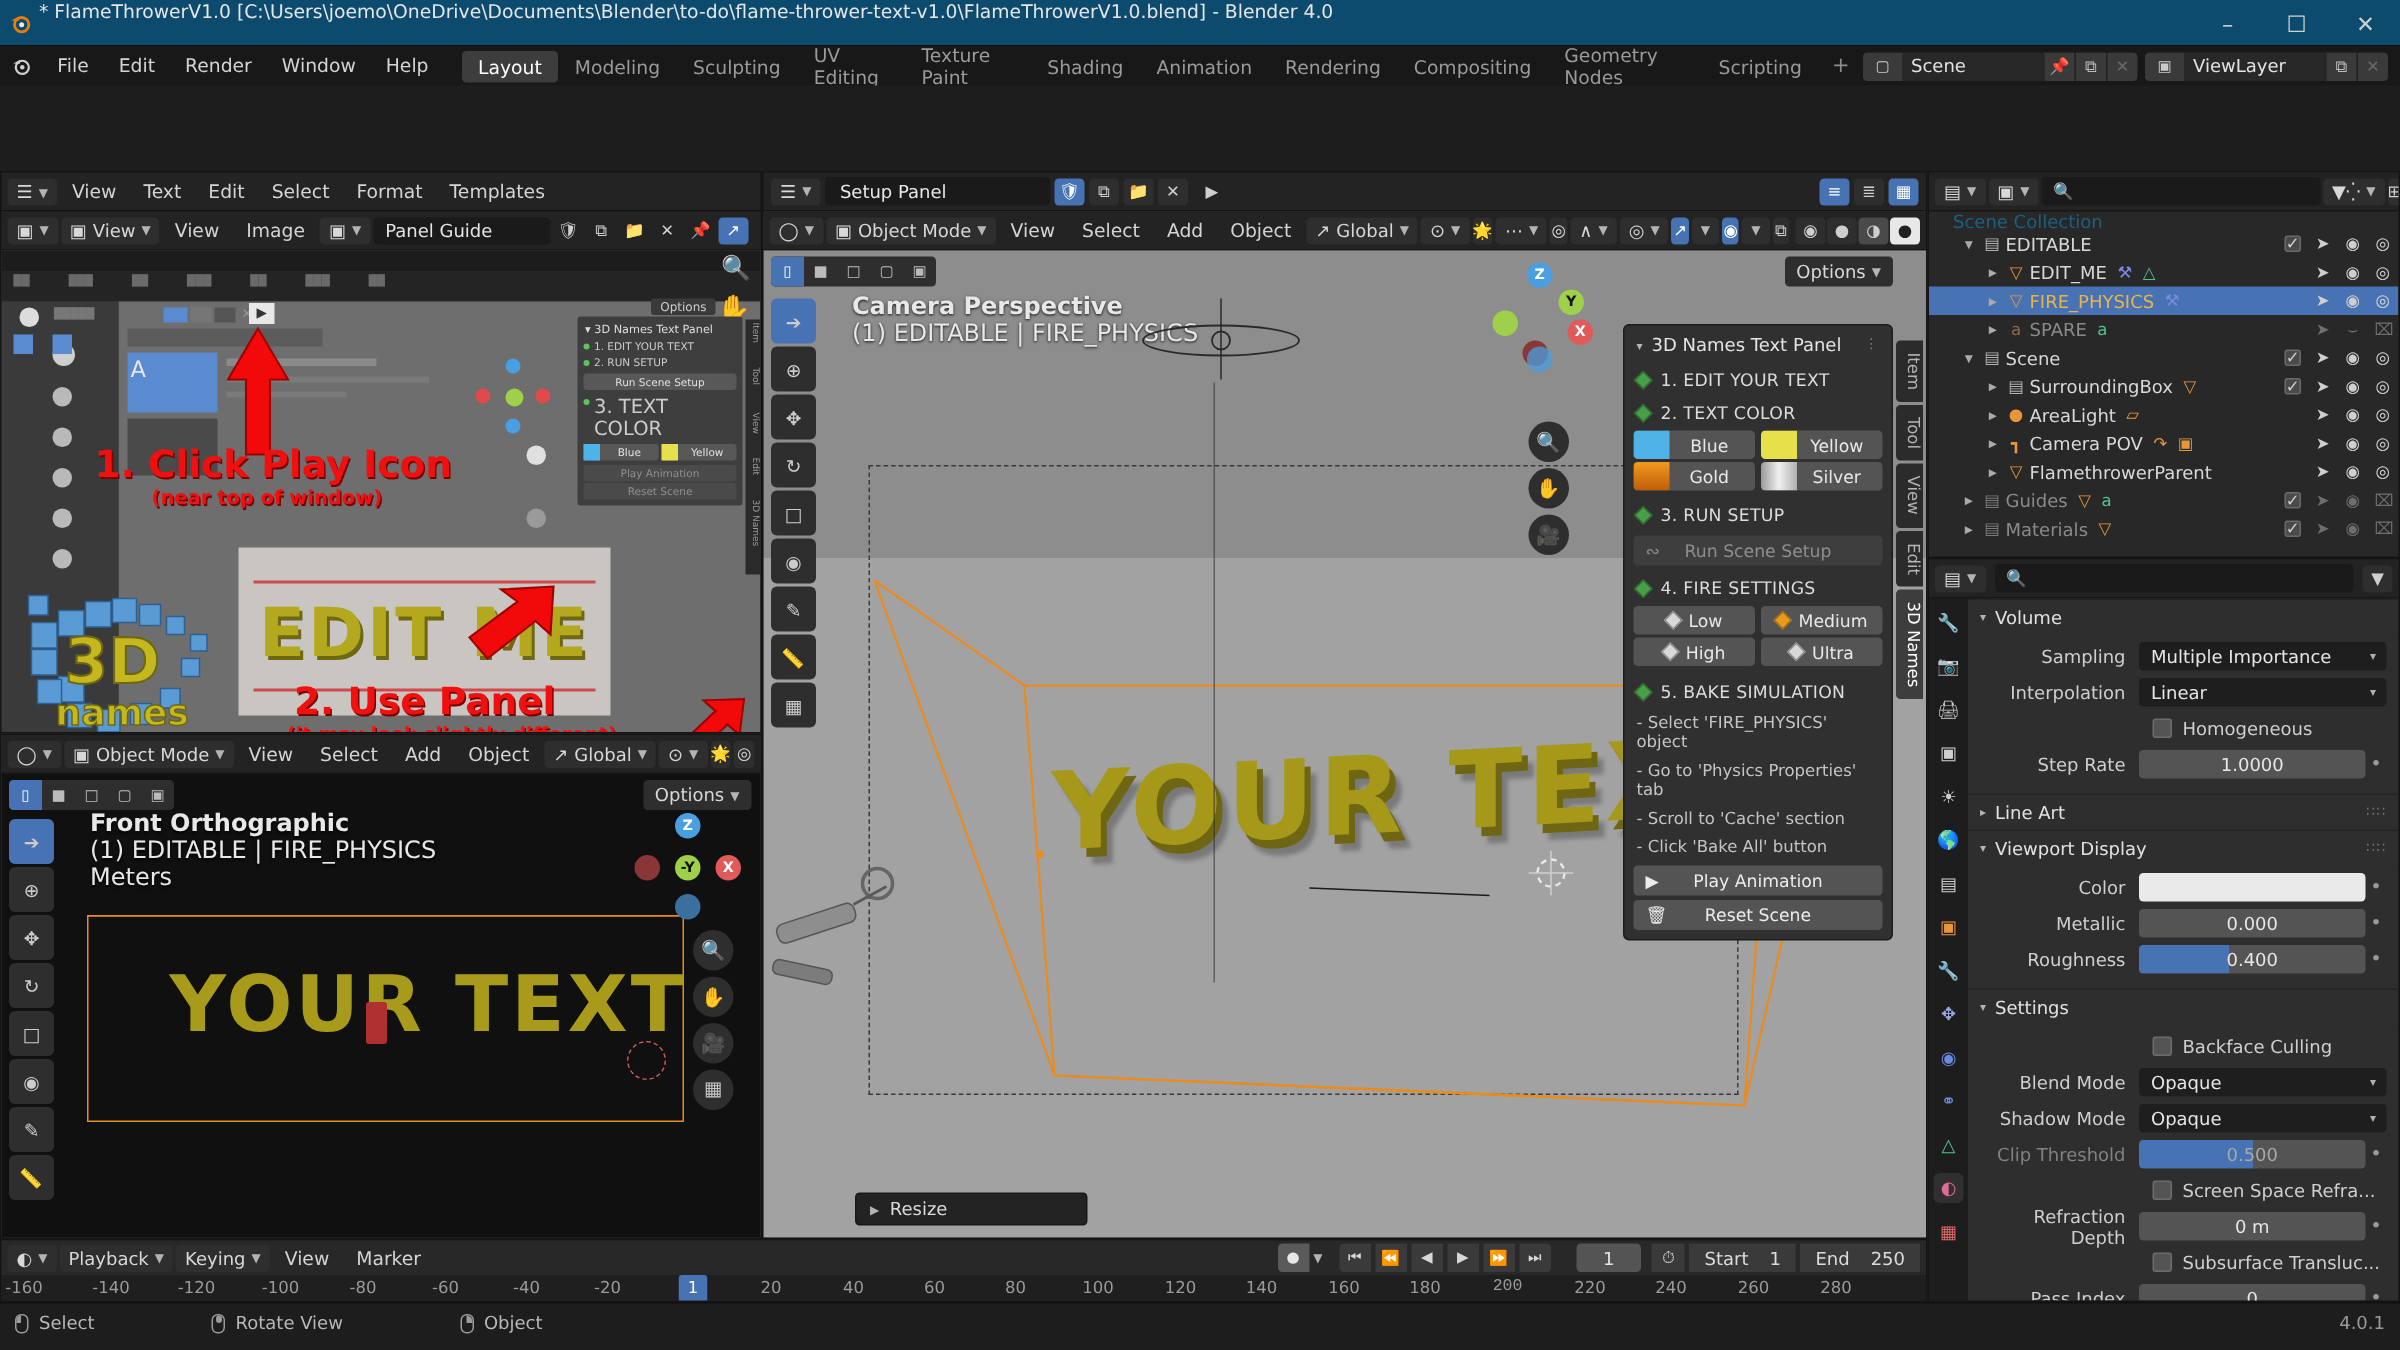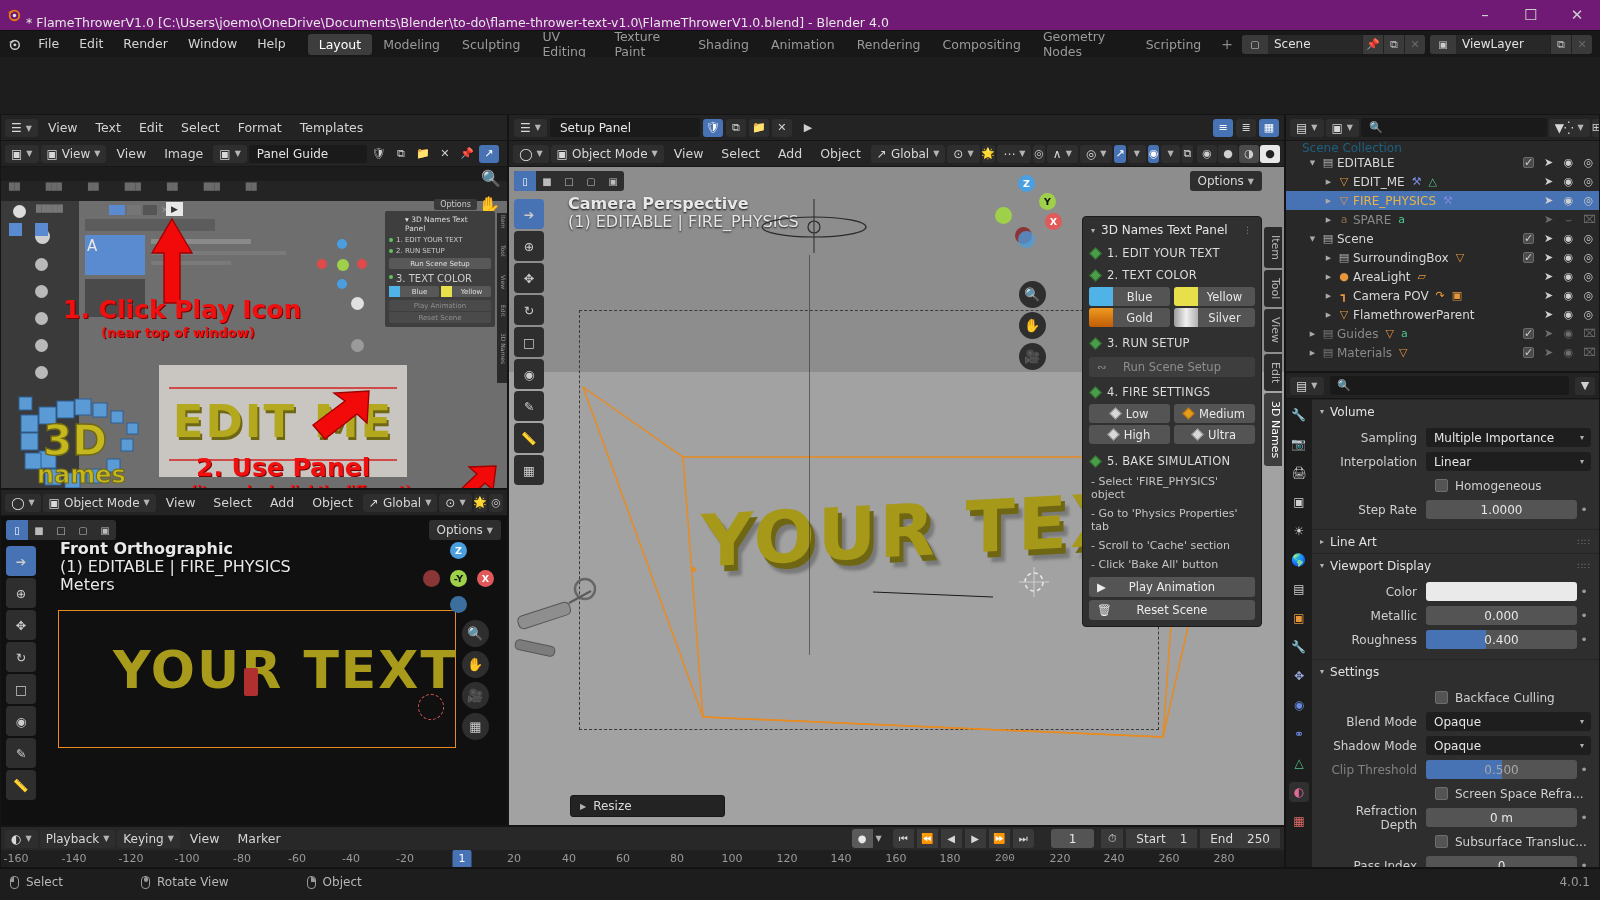--- a/index.html
+++ b/index.html
@@ -1,20 +1,20 @@
 <!DOCTYPE html>
 <html><head>
 <meta charset="utf-8">
 <style>
   * { box-sizing: border-box; margin:0; padding:0; }
   html,body { width:1600px; height:900px; overflow:hidden; background:#1d1d1d;
               font-family:"DejaVu Sans", sans-serif; font-size:12.5px; color:#dcdcdc; }
 
   
-  #titlebar { height:31px; background:#701a75; display:flex; align-items:flex-end;
+  #titlebar { height:31px; background:#0c4a6e; display:flex; align-items:flex-start;
               border-bottom:1px solid #101010; }
   #titlebar .blender-logo { width:26px; height:31px; display:flex; align-items:center; justify-content:center; }
   #titlebar .t-text { font-size:12.5px; color:#e6e6e6; white-space:nowrap; }
   #titlebar .winbtns { margin-left:auto; display:flex; height:31px; }
   #titlebar .winbtns div { width:46px; display:flex; align-items:center; justify-content:center;
                            color:#cfcfcf; font-size:15px; }
 
   
   #topbar { height:26px; background:#181818; display:flex; align-items:center; position:relative; }
   .tb-logo { width:30px; display:flex; align-items:center; justify-content:center; }
@@ -354,30 +354,30 @@
         <div style="position:absolute;right:6px;top:2px;font-size:16px;color:#e8e8e8">🔍</div>
 
         <div style="position:absolute;right:0;top:46px;width:10px;height:170px;background:#2a2a2a"></div>
         <div style="position:absolute;right:0;top:48px;width:10px;writing-mode:vertical-rl;font-size:6px;color:#999;text-align:center">Item</div>
         <div style="position:absolute;right:0;top:78px;width:10px;writing-mode:vertical-rl;font-size:6px;color:#999;text-align:center">Tool</div>
         <div style="position:absolute;right:0;top:108px;width:10px;writing-mode:vertical-rl;font-size:6px;color:#999;text-align:center">View</div>
         <div style="position:absolute;right:0;top:138px;width:10px;writing-mode:vertical-rl;font-size:6px;color:#999;text-align:center">Edit</div>
         <div style="position:absolute;right:0;top:166px;width:10px;writing-mode:vertical-rl;font-size:6px;color:#999;text-align:center">3D Names</div>
 
         <div style="position:absolute;right:12px;top:44px;width:110px;background:#3e3e3e;border-radius:2px;padding:3px 0">
-          <div style="font-size:7.5px;color:#ddd;padding:1px 20px">
+          <div style="font-size:7.5px;color:#ddd;padding:1px 5px">
             ▾ <span>3D Names Text Panel</span></div>
           <div style="font-size:7px;color:#ccc;padding:2px 5px 1px 11px;position:relative">
             <span style="position:absolute;left:4px;top:3.5px;width:4px;height:4px;border-radius:50%;background:#5ec45e"></span>
             <span>1. EDIT YOUR TEXT</span></div>
           <div style="font-size:7px;color:#ccc;padding:2px 5px 1px 11px;position:relative">
             <span style="position:absolute;left:4px;top:3.5px;width:4px;height:4px;border-radius:50%;background:#5ec45e"></span>
             <span>2. RUN SETUP</span></div>
           <div style="margin:2px 4px;height:11px;background:#585858;border-radius:2px;display:flex;align-items:center;justify-content:center;font-size:7px;color:#e0e0e0">Run Scene Setup</div>
-          <div style="font-size:10px;color:#ccc;padding:2px 4px 1px 11px;position:relative">
+          <div style="font-size:13px;color:#ccc;padding:2px 4px 1px 11px;position:relative">
             <span style="position:absolute;left:4px;top:3.5px;width:4px;height:4px;border-radius:50%;background:#5ec45e"></span>
             <span>3. TEXT COLOR</span></div>
           <div style="display:flex;gap:2px;margin:1px 4px">
             <div style="flex:1;height:11px;background:#585858;border-radius:2px;display:flex;align-items:center;font-size:7px;color:#e0e0e0">
               <span style="width:11px;height:100%;background:#4fb3e8"></span>
                 <span style="flex:1;text-align:center">Blue</span>
               </div>
             <div style="flex:1;height:11px;background:#585858;border-radius:2px;display:flex;align-items:center;font-size:7px;color:#e0e0e0">
               <span style="width:11px;height:100%;background:#e8e04a"></span>
                 <span style="flex:1;text-align:center">Yellow</span>

